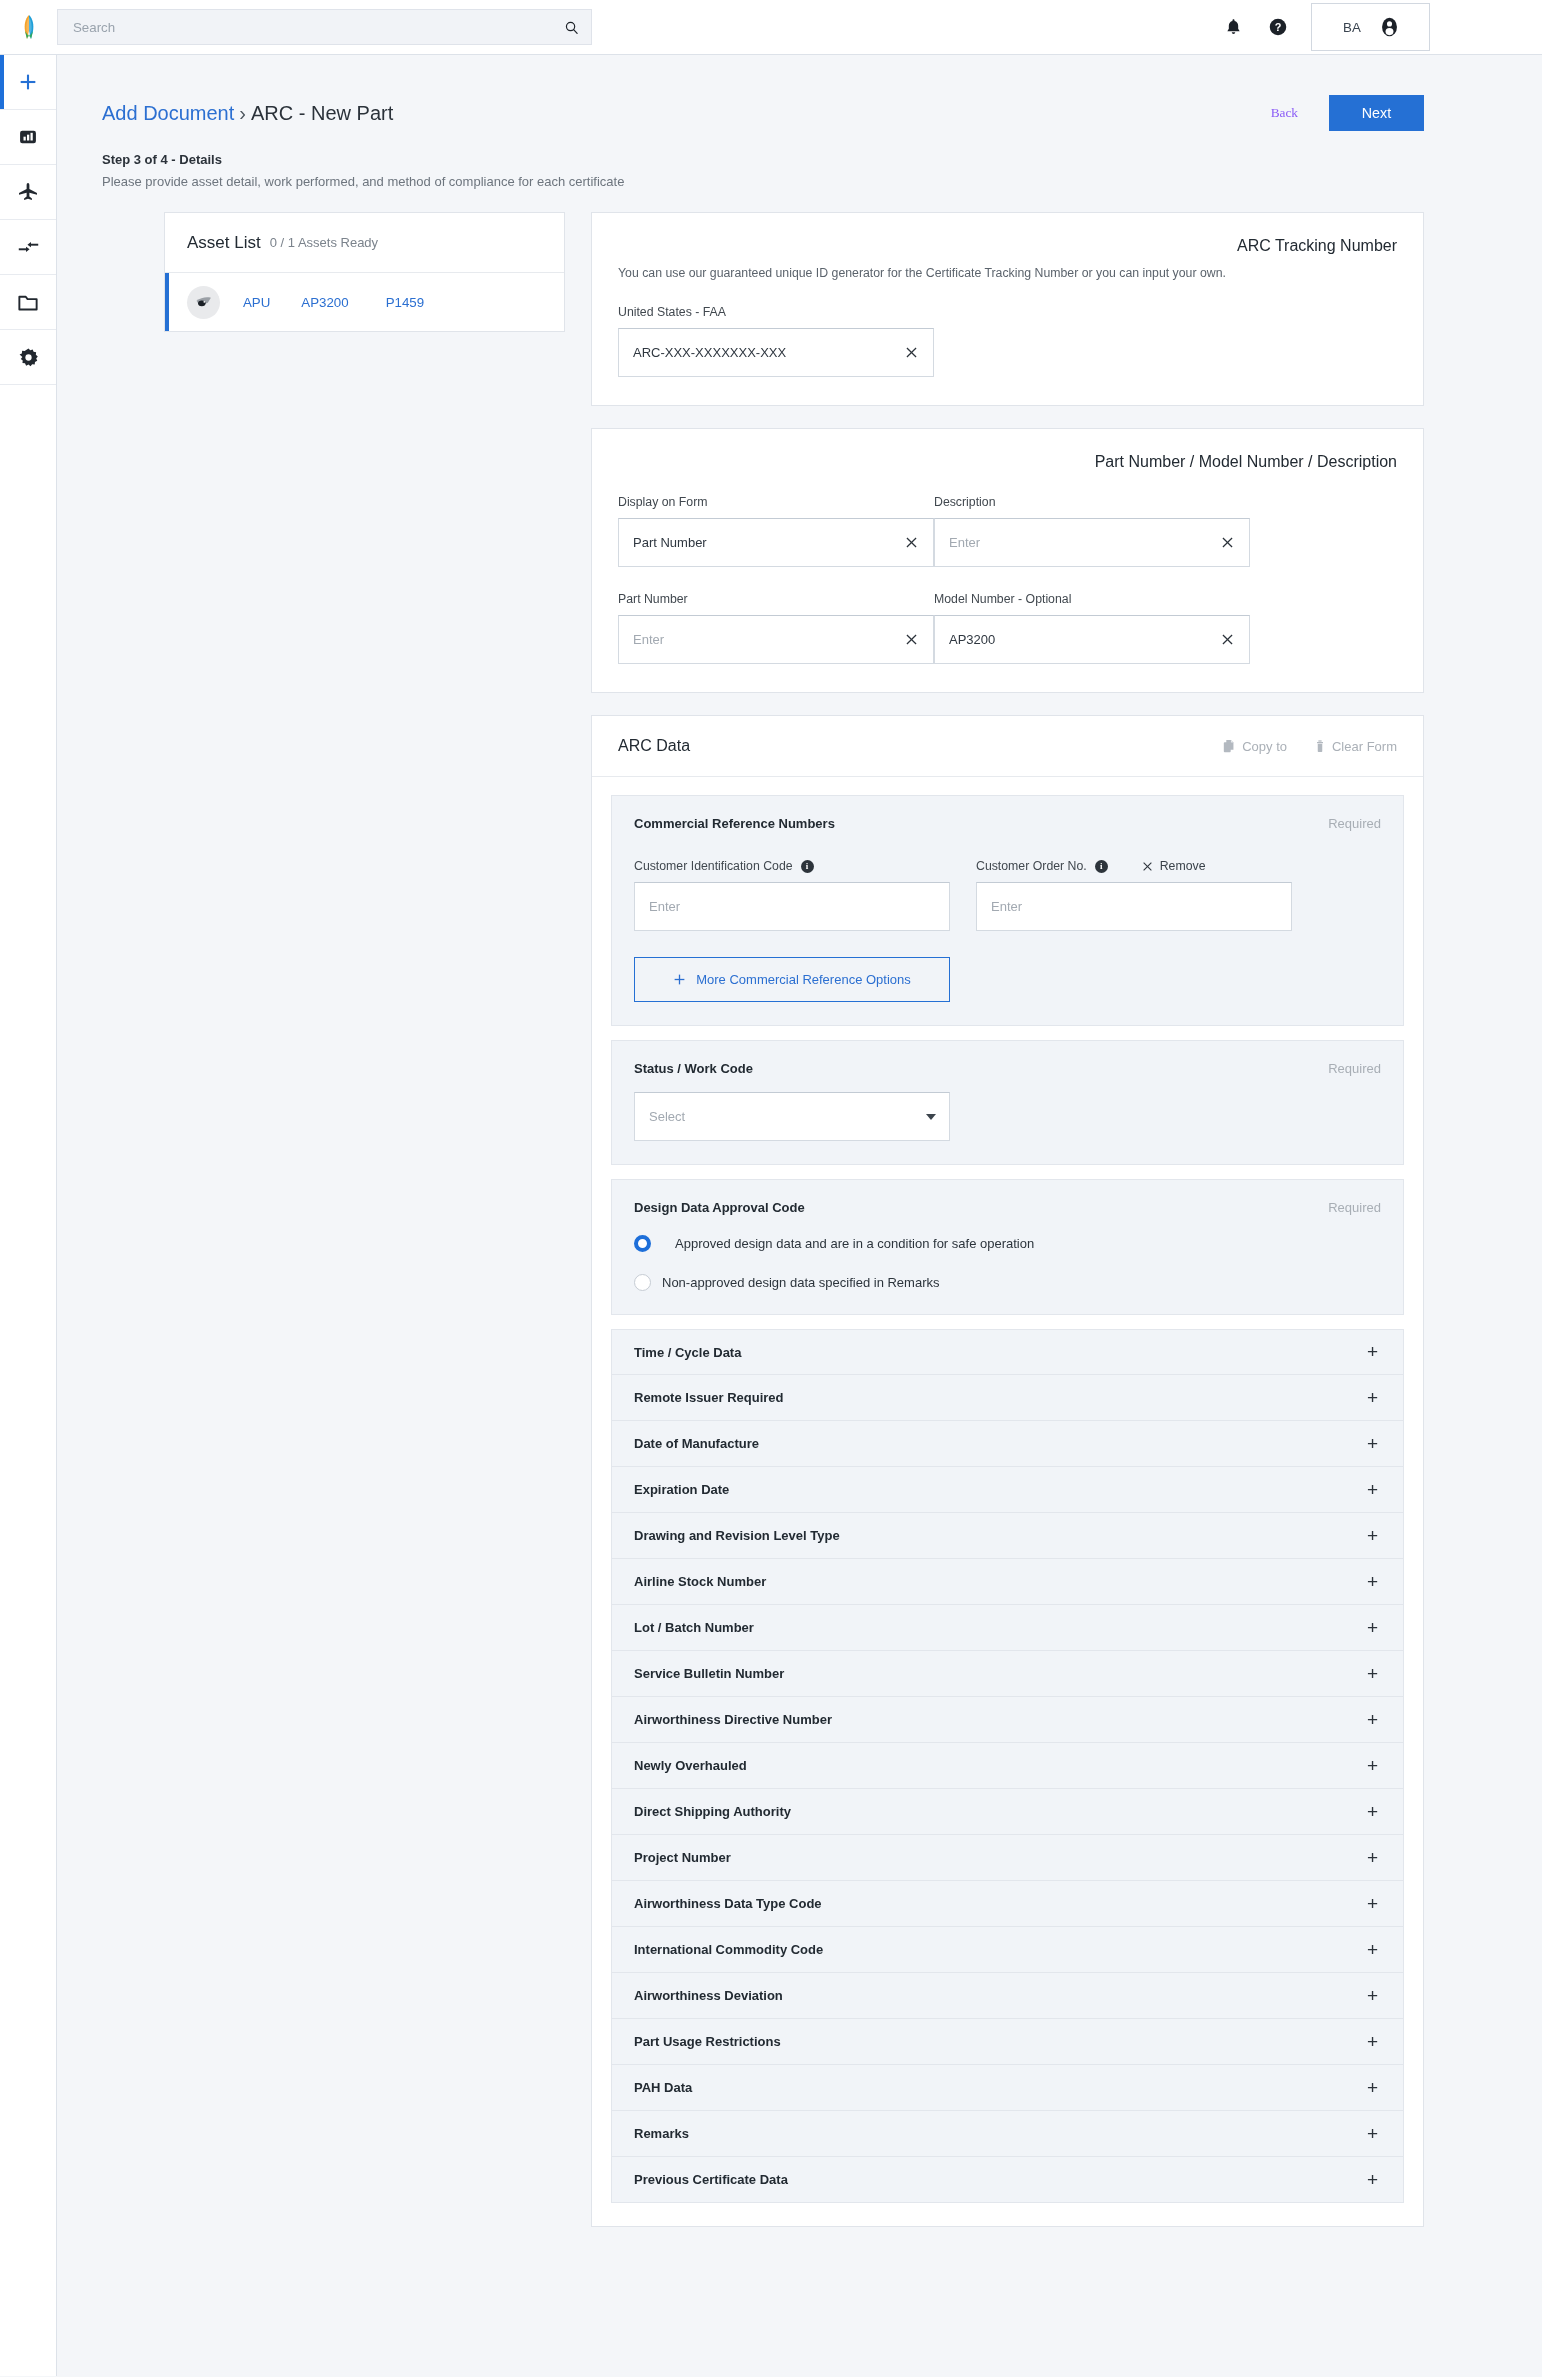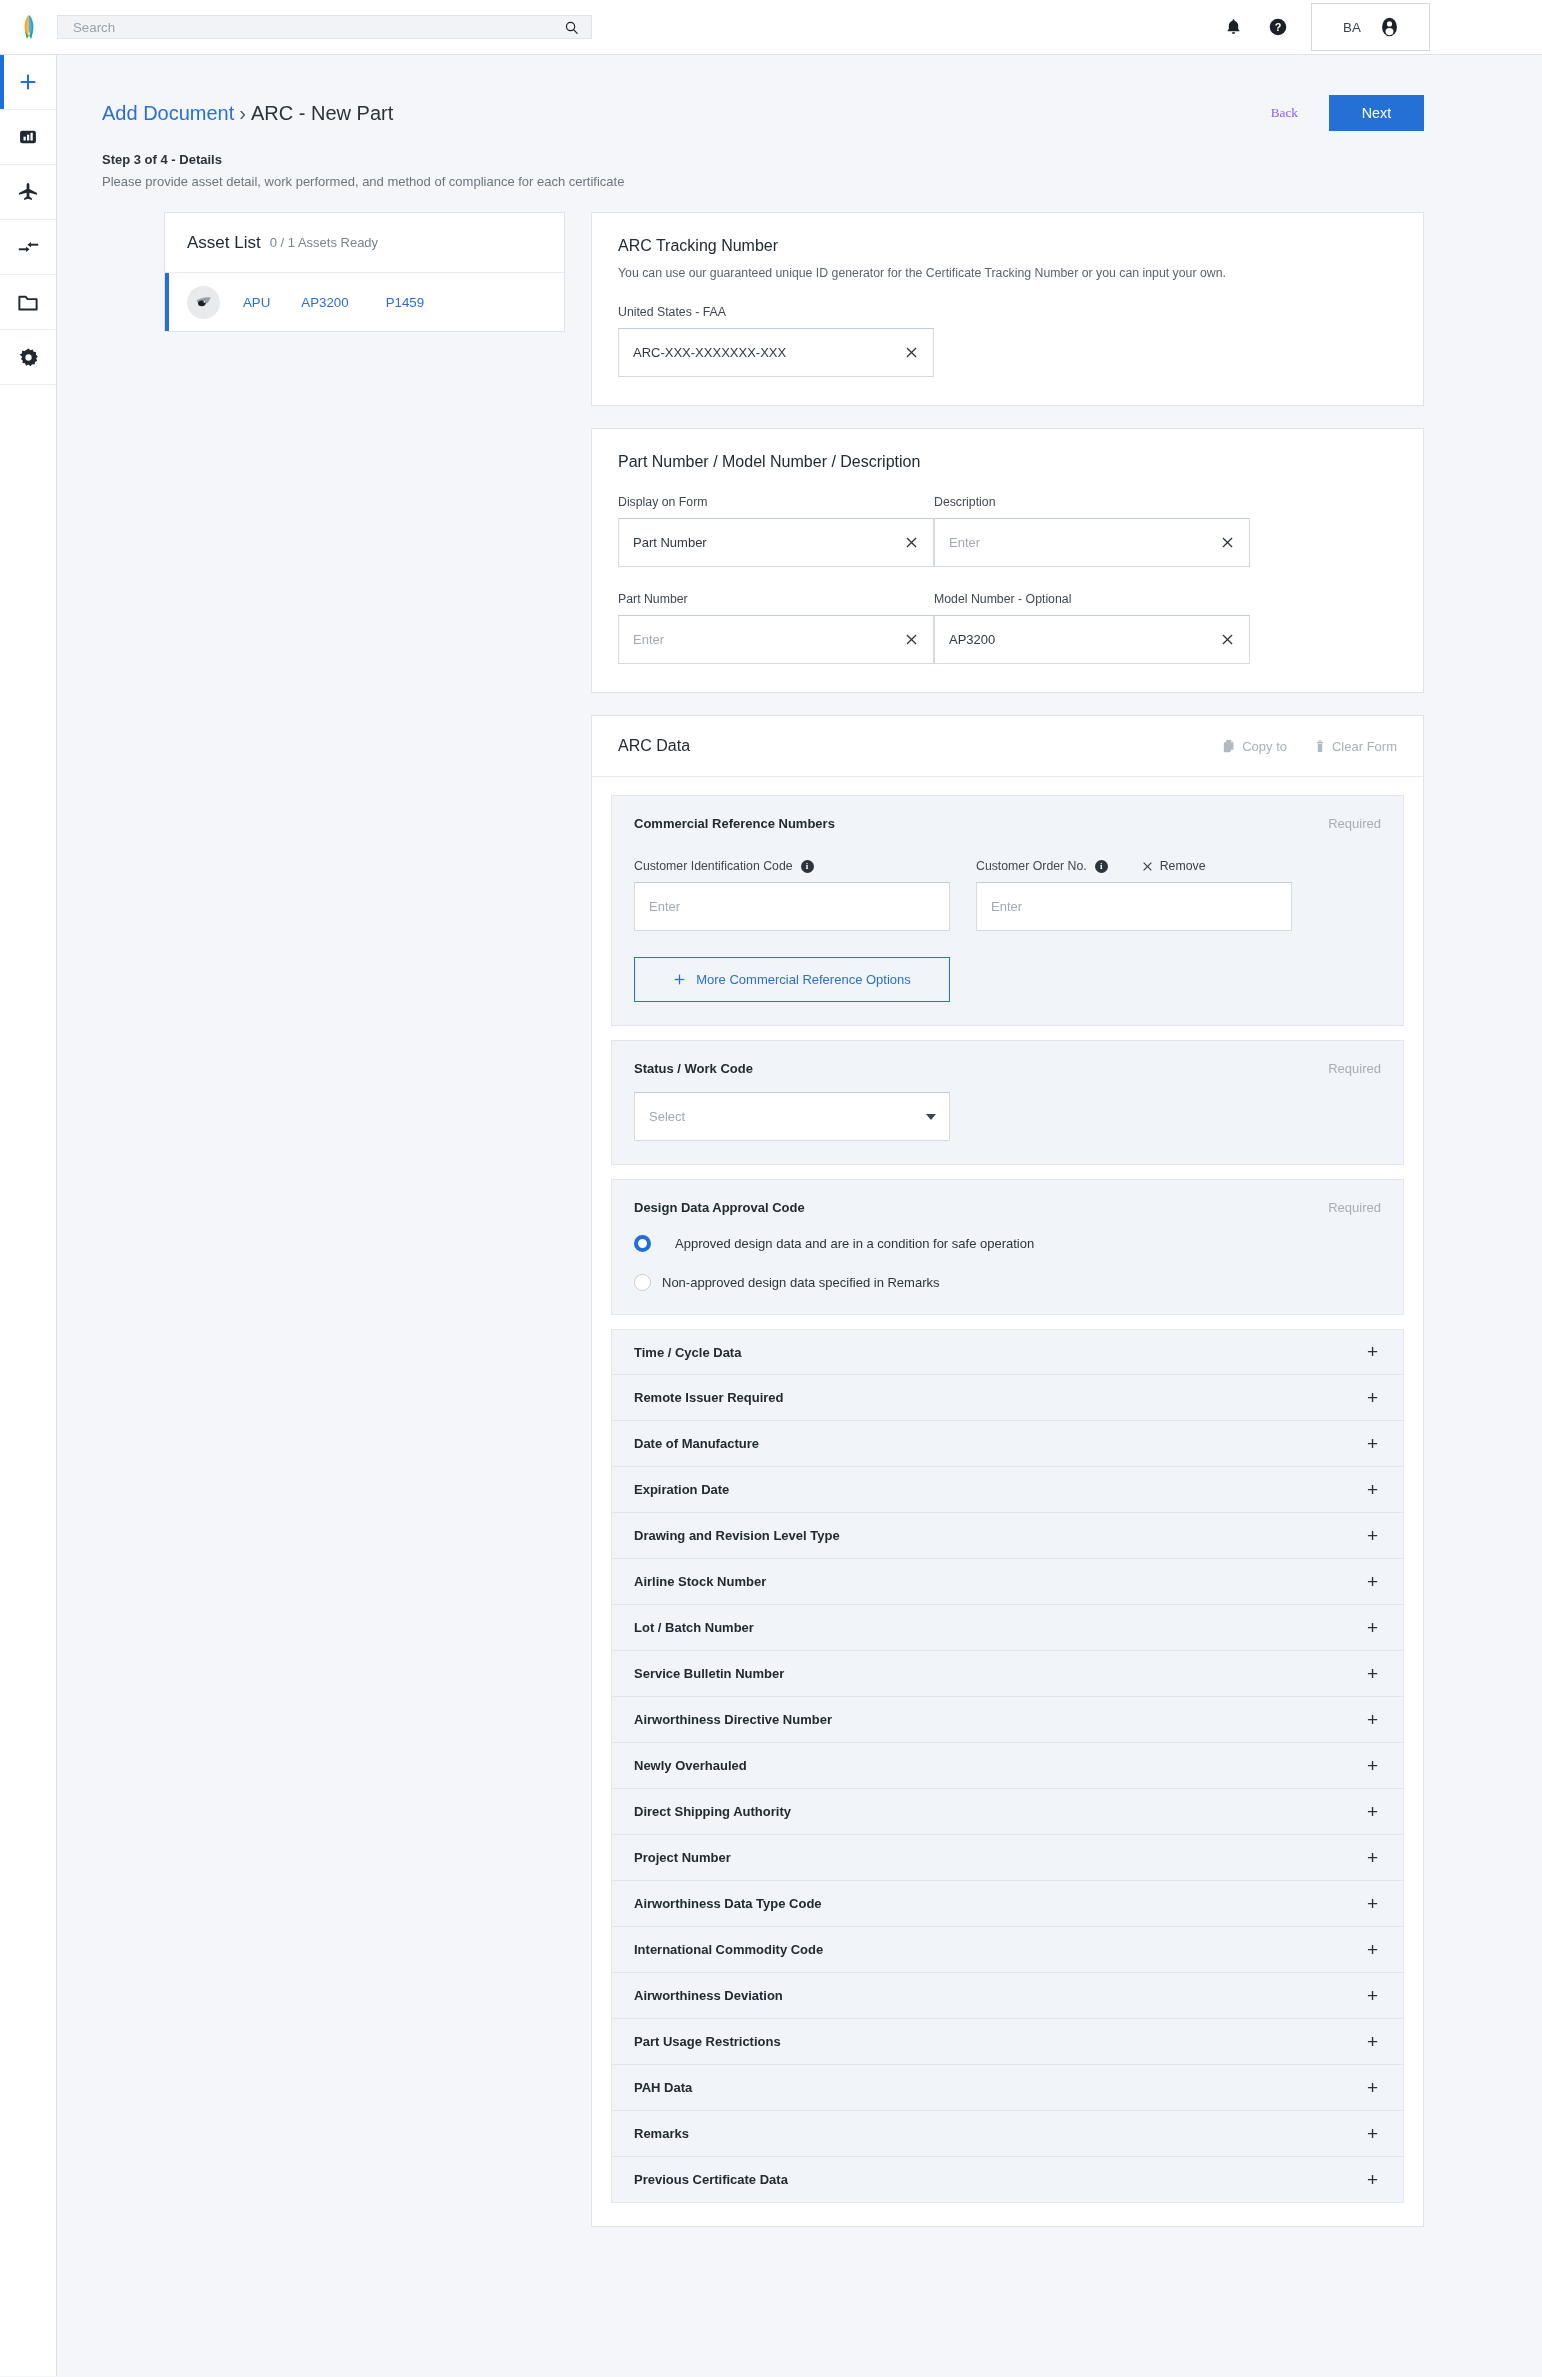--- a/index.html
+++ b/index.html
@@ -25,21 +25,21 @@
     width: 57px;
     display: flex;
     align-items: center;
     justify-content: center;
     flex: none;
   }
   .logo-mark { width: 22px; height: 27px; display: block; }
 
   .search-wrap {
     width: 535px;
-    height: 24px;
+    height: 36px;
     background: #f1f3f7;
     border: 0.5px solid #dfe3ea;
     display: flex;
     align-items: center;
     padding: 0 12px 0 15px;
     flex: none;
   }
   .search-input {
     flex: 1;
     border: 0;
@@ -189,21 +189,21 @@
   .asset-link.c3 { margin-left: 14px; }
 
   
   .right-col { flex: 1; display: flex; flex-direction: column; gap: 22px; }
 
   .panel {
     background: #fff;
     border: 0.5px solid #e0e4ea;
   }
   .panel-pad { padding: 24px 26px 28px 26px; }
-  .panel-title { font-size: 16px; color: #222a32; }
+  .panel-title { font-size: 16px; color: #222a32; text-align: right; }
   .panel-desc { font-size: 12.3px; color: #5b636c; margin-top: 11px; }
 
   .field-label { font-size: 12.3px; color: #41484f; margin-bottom: 9px; }
   .field-label.mt { margin-top: 25px; }
 
   .input-box {
     height: 49px;
     border: 0.5px solid #d4dae1;
     border-top: 1px solid #c3cbd4;
     background: #fff;

